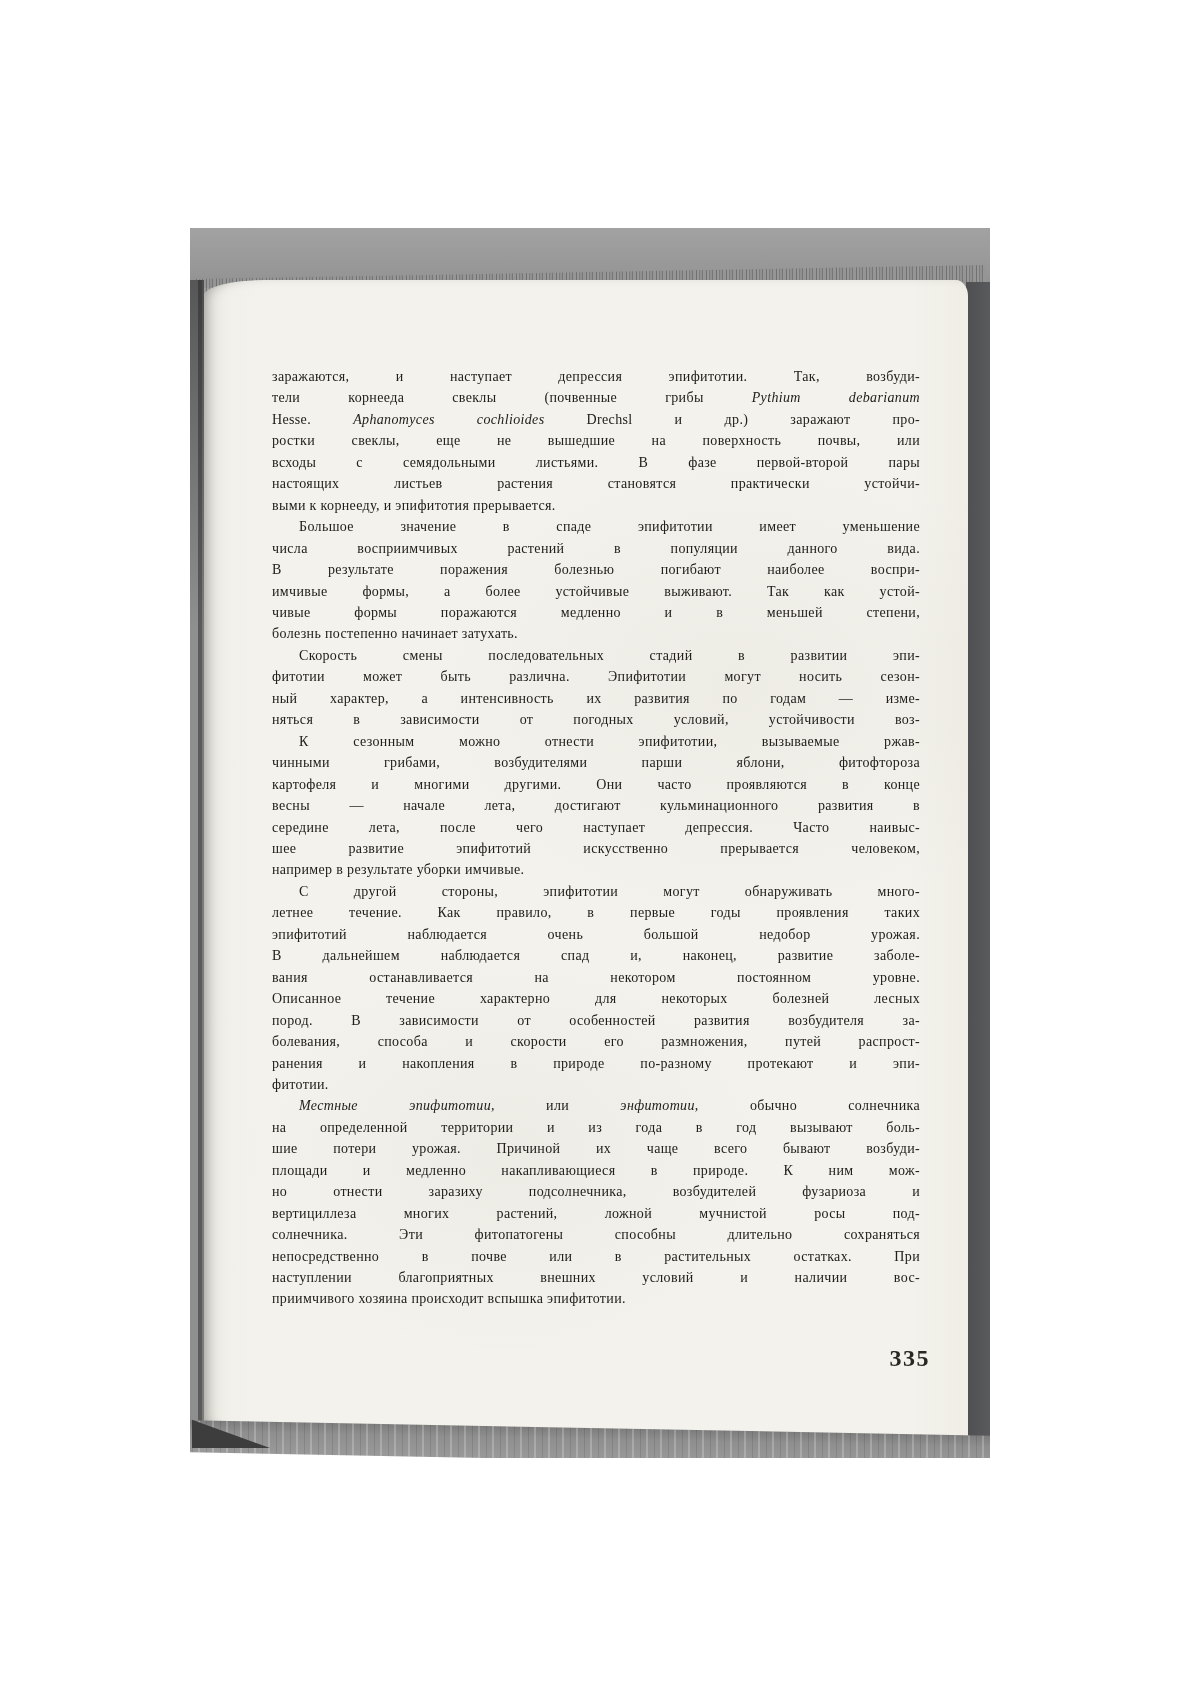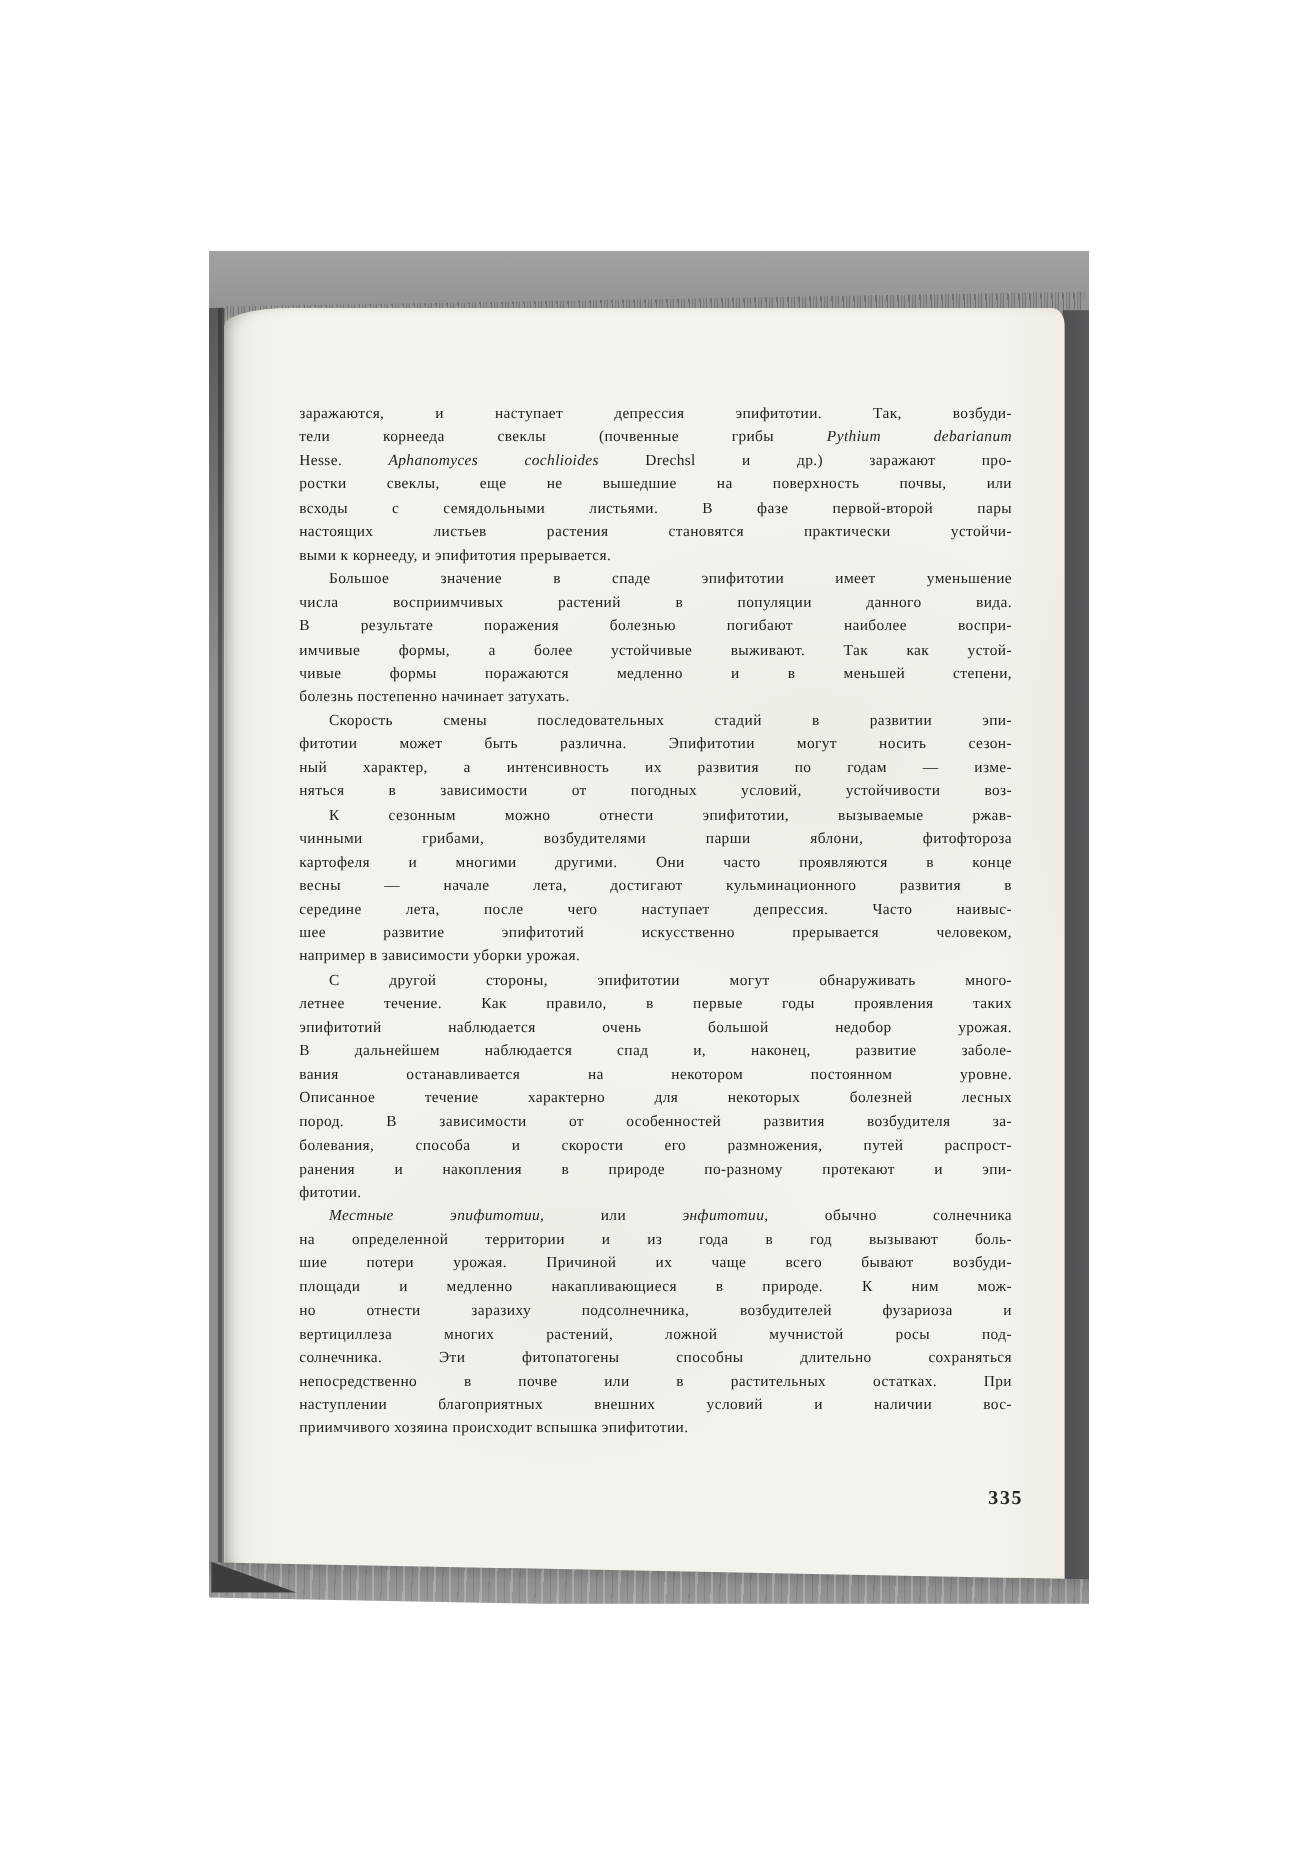--- a/index.html
+++ b/index.html
@@ -75,21 +75,21 @@
   .line{
     text-align:justify;
     text-align-last:justify;
     white-space:normal;
   }
   .line.last{text-align-last:left;}
   .line.first{text-indent:27px;}
   .line i{font-style:italic;}
   .page-number{
     position:absolute;right:38px;bottom:74px;
-    font-size:18px;font-weight:bold;color:#2a2722;letter-spacing:1.5px;
+    font-size:24px;font-weight:bold;color:#2a2722;letter-spacing:1.5px;
   }
 </style>
 </head>
 <body>
 
 <div class="canvas">
   <div class="scan">
     <div class="top-band"></div>
     <div class="fringe"></div>
     <div class="left-strip"></div>
@@ -120,21 +120,21 @@
             <div class="line"><span>ный характер, а интенсивность их развития по годам — изме-</span></div>
             <div class="line"><span>няться в зависимости от погодных условий, устойчивости воз-</span></div>
           </div>
           <div class="para">
             <div class="line first"><span>К сезонным можно отнести эпифитотии, вызываемые ржав-</span></div>
             <div class="line"><span>чинными грибами, возбудителями парши яблони, фитофтороза</span></div>
             <div class="line"><span>картофеля и многими другими. Они часто проявляются в конце</span></div>
             <div class="line"><span>весны — начале лета, достигают кульминационного развития в</span></div>
             <div class="line"><span>середине лета, после чего наступает депрессия. Часто наивыс-</span></div>
             <div class="line"><span>шее развитие эпифитотий искусственно прерывается человеком,</span></div>
-            <div class="line last"><span>например в зависимости уборки урожая.</span></div>
+            <div class="line last"><span>например в результате уборки имчивые.</span></div>
           </div>
           <div class="para">
             <div class="line first"><span>С другой стороны, эпифитотии могут обнаруживать много-</span></div>
             <div class="line"><span>летнее течение. Как правило, в первые годы проявления таких</span></div>
             <div class="line"><span>эпифитотий наблюдается очень большой недобор урожая.</span></div>
             <div class="line"><span>В дальнейшем наблюдается спад и, наконец, развитие заболе-</span></div>
             <div class="line"><span>вания останавливается на некотором постоянном уровне.</span></div>
             <div class="line"><span>Описанное течение характерно для некоторых болезней лесных</span></div>
             <div class="line"><span>пород. В зависимости от особенностей развития возбудителя за-</span></div>
             <div class="line"><span>болевания, способа и скорости его размножения, путей распрост-</span></div>

